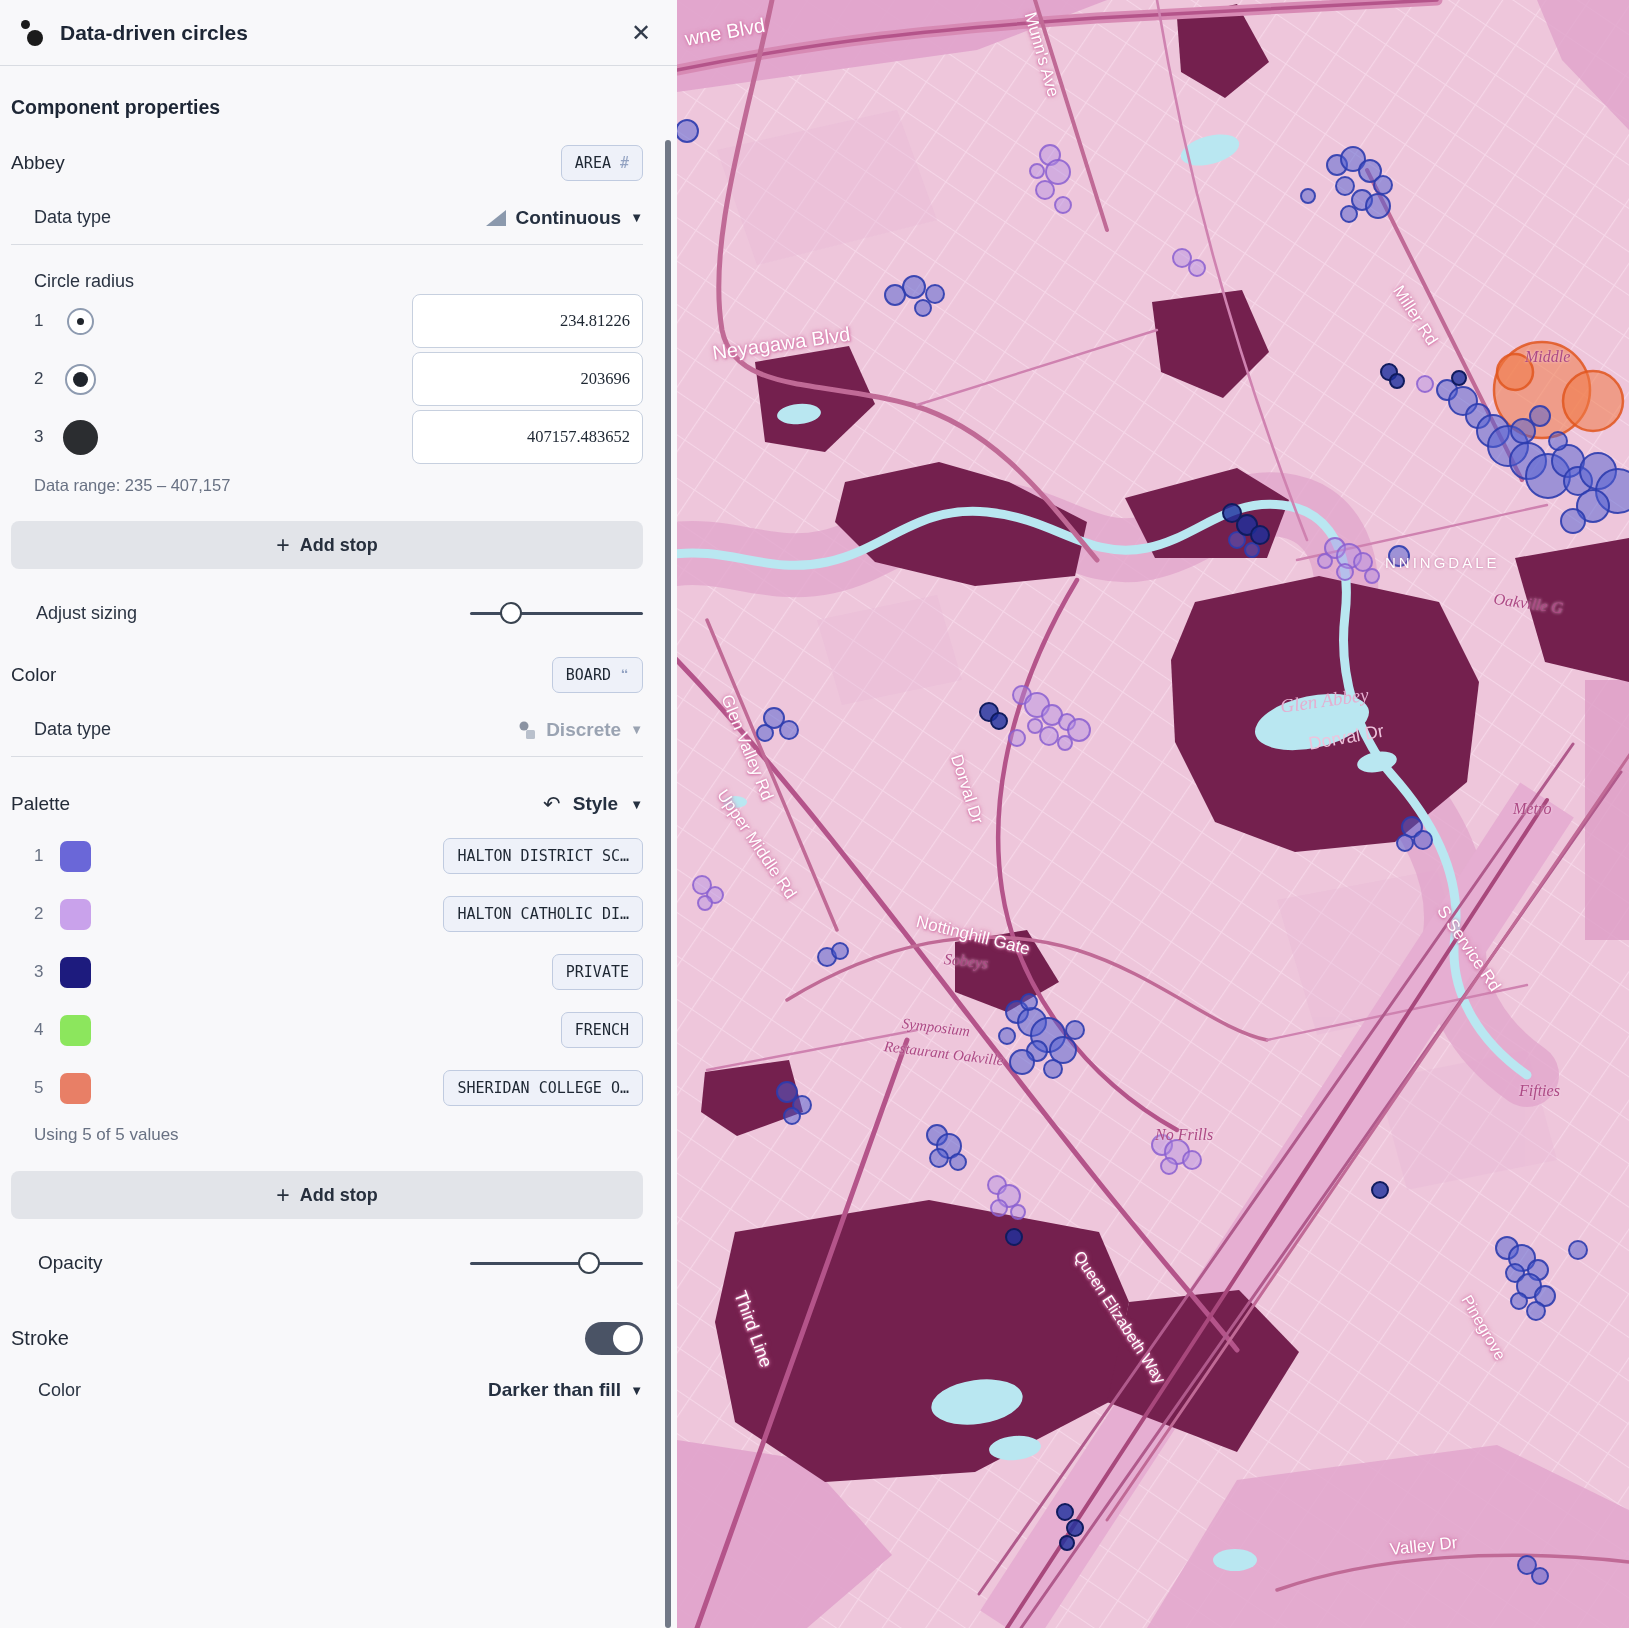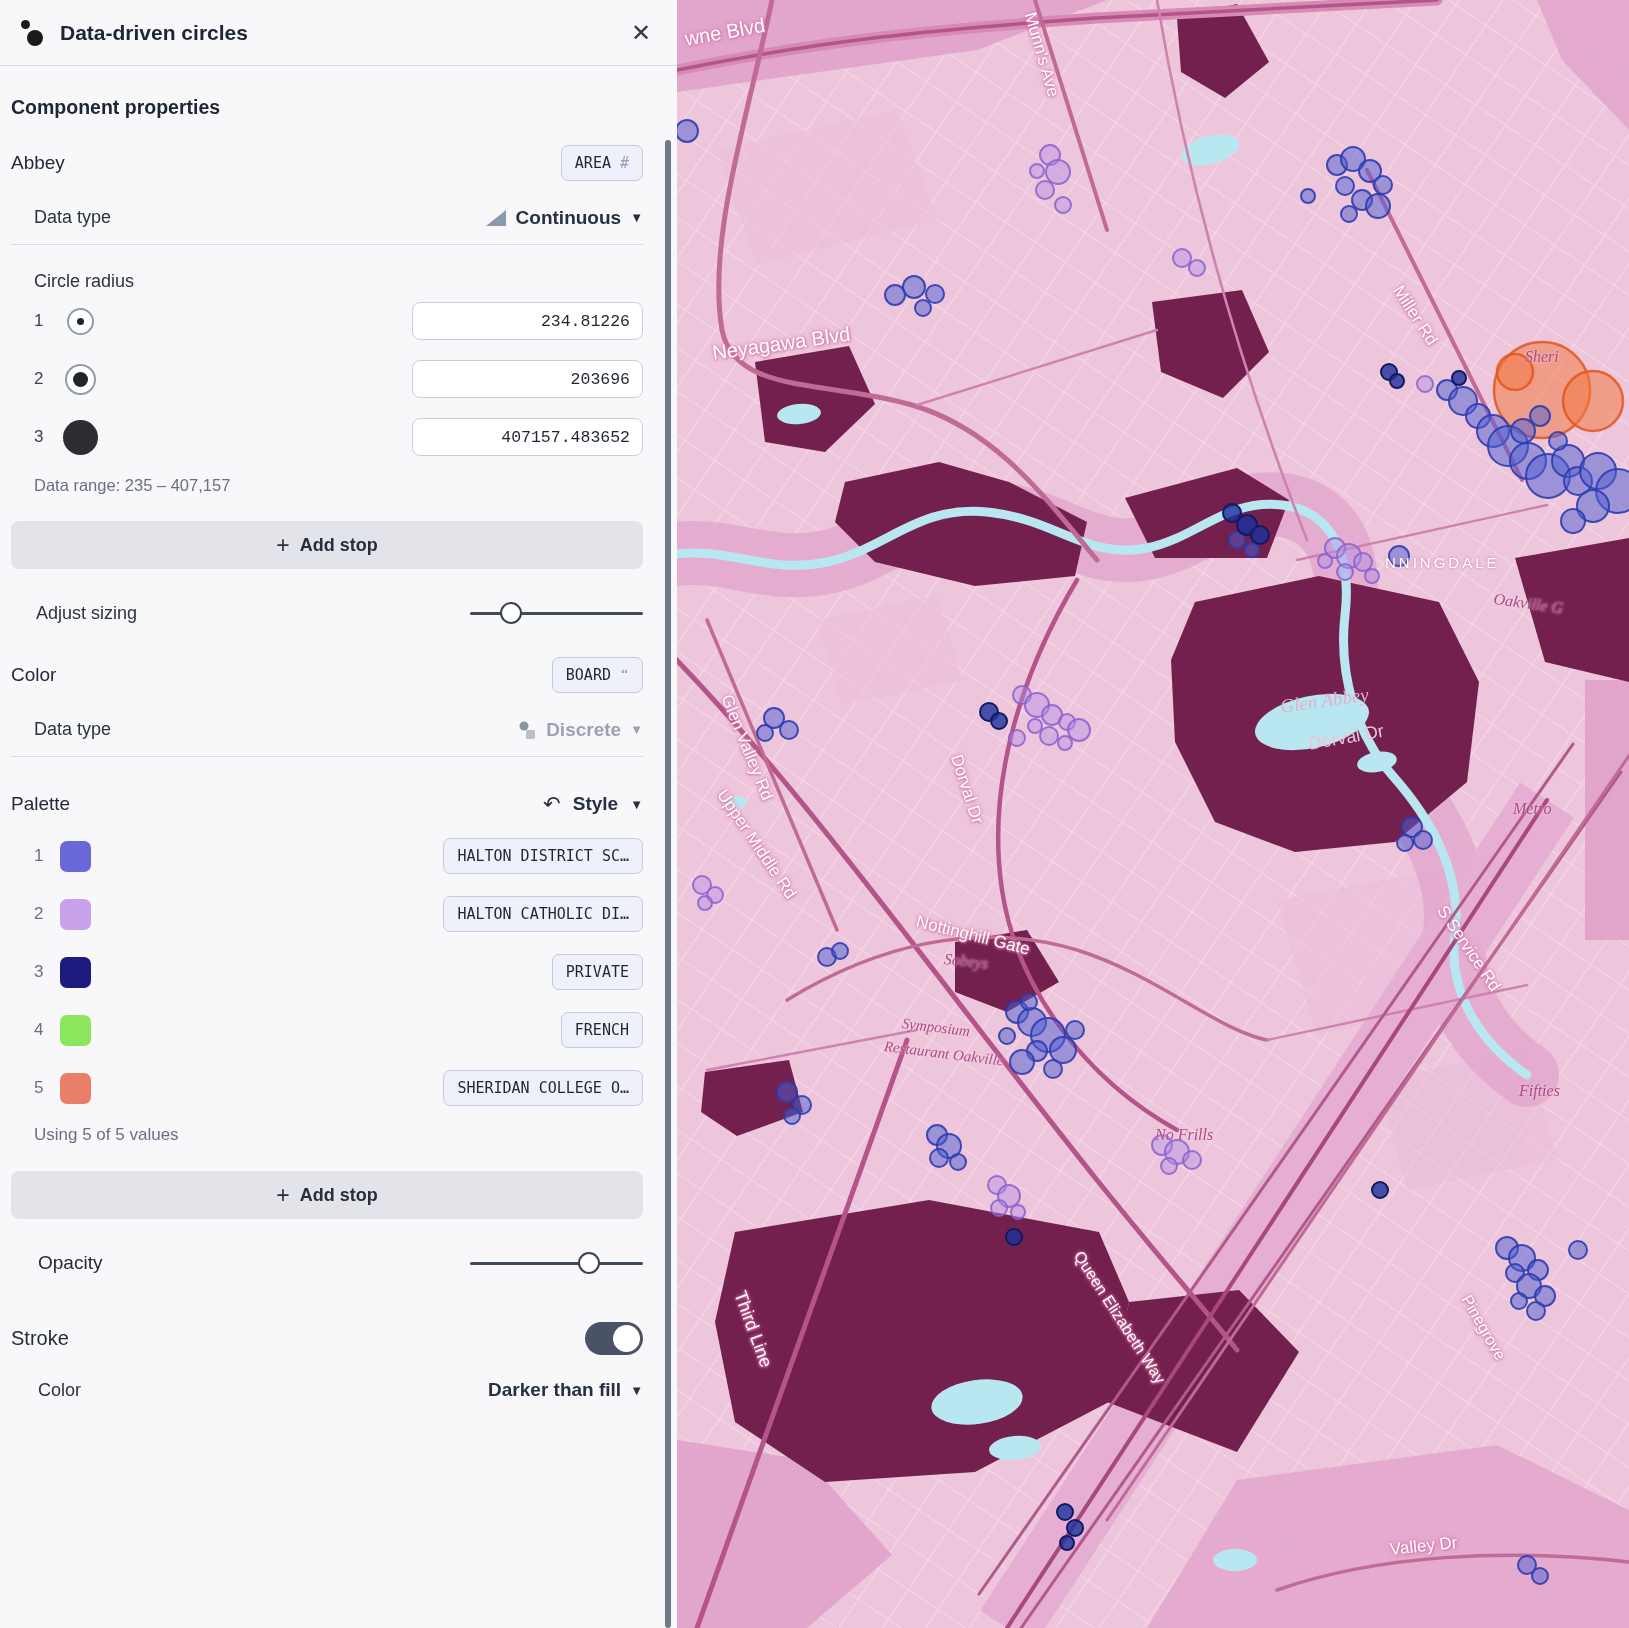--- a/index.html
+++ b/index.html
@@ -37,21 +37,21 @@
 
   .radius-title { margin-top:26px; padding-left:23px; font-size:18px; color:#2a3342; }
   .stop-row { display:flex; align-items:center; height:58px; padding-left:23px; }
   .stop-index { width:26px; font-size:17px; color:#3a4352; }
   .stop-icon { width:40px; display:flex; align-items:center; justify-content:center; }
   .ring { border:2px solid #8e9bb0; border-radius:50%; display:flex; align-items:center; justify-content:center; background:#fff; }
   .ring-1 { width:27px; height:27px; } .ring-1 .dot { width:7px; height:7px; }
   .ring-2 { width:31px; height:31px; } .ring-2 .dot { width:15px; height:15px; }
   .dot { border-radius:50%; background:#20252c; }
   .solid-circle { width:35px; height:35px; border-radius:50%; background:#2b2d30; }
-  .stop-input { margin-left:auto; width:231px; height:38px; background:#fff; border:1.5px solid #c7d0df; border-radius:8px; text-align:right; padding:0 12px; font-family:Liberation Mono, monospace; font-size:16.5px; color:#1e2733; }
+  .stop-input { margin-left:auto; width:231px; height:54px; background:#fff; border:1.5px solid #c7d0df; border-radius:8px; text-align:right; padding:0 12px; font-family:Liberation Serif, serif; font-size:16.5px; color:#1e2733; }
   .range-text { margin-top:10px; padding-left:23px; font-size:16.5px; color:#687183; }
 
   .add-stop { margin-top:26px; height:48px; width:100%; background:#e2e4e9; border:none; border-radius:8px; display:flex; align-items:center; justify-content:center; gap:10px; font-size:18px; font-weight:bold; color:#262f3d; cursor:pointer; font-family:"Liberation Sans", sans-serif; }
   .add-stop .plus { font-size:23px; font-weight:normal; }
 
   .slider-row { margin-top:22px; height:44px; display:flex; align-items:center; justify-content:space-between; padding-left:25px; }
   .slider { position:relative; width:173px; height:24px; cursor:pointer; }
   .slider .track { position:absolute; left:0; right:0; top:11px; height:3px; background:#3f4a5c; border-radius:2px; }
   .slider .thumb { position:absolute; top:1px; width:22px; height:22px; background:#fff; border:2.5px solid #39434f; border-radius:50%; }
 
@@ -473,21 +473,21 @@
         <circle class="pt-n" cx="337" cy="1237" r="8"></circle>
         <circle class="pt-n" cx="703" cy="1190" r="8"></circle>
         <circle class="pt-n" cx="388" cy="1512" r="8"></circle>
           <circle class="pt-n" cx="398" cy="1528" r="8"></circle>
           <circle class="pt-n" cx="390" cy="1543" r="7"></circle>
       </g>
     </svg>
 
     <span class="mlabel road road-lg" style="left:6px;top:28px;transform:rotate(-10deg)">wne Blvd</span>
     <span class="mlabel road" style="left:362px;top:10px;transform:rotate(74deg)">Munn's Ave</span>
-    <span class="mlabel poi" style="left:848px;top:348px;">Sheri</span>
+    <span class="mlabel poi" style="left:848px;top:348px;">Middle</span>
     <span class="mlabel road" style="left:728px;top:282px;transform:rotate(57deg)">Miller Rd</span>
     <span class="mlabel road road-lg" style="left:34px;top:342px;transform:rotate(-8deg)">Neyagawa Blvd</span>
     <span class="mlabel area" style="left:708px;top:554px;">NNINGDALE</span>
     <span class="mlabel poi" style="left:818px;top:590px;transform:rotate(8deg)">Oakville G</span>
     <span class="mlabel dark-label" style="left:602px;top:696px;transform:rotate(-8deg)">Glen Abbey</span>
     <span class="mlabel dark-road" style="left:630px;top:734px;transform:rotate(-10deg)">Dorval Dr</span>
     <span class="mlabel road" style="left:58px;top:692px;transform:rotate(68deg)">Glen Valley Rd</span>
     <span class="mlabel road" style="left:52px;top:786px;transform:rotate(56deg)">Upper Middle Rd</span>
     <span class="mlabel road" style="left:288px;top:752px;transform:rotate(72deg)">Dorval Dr</span>
     <span class="mlabel poi" style="left:836px;top:800px;">Metro</span>

